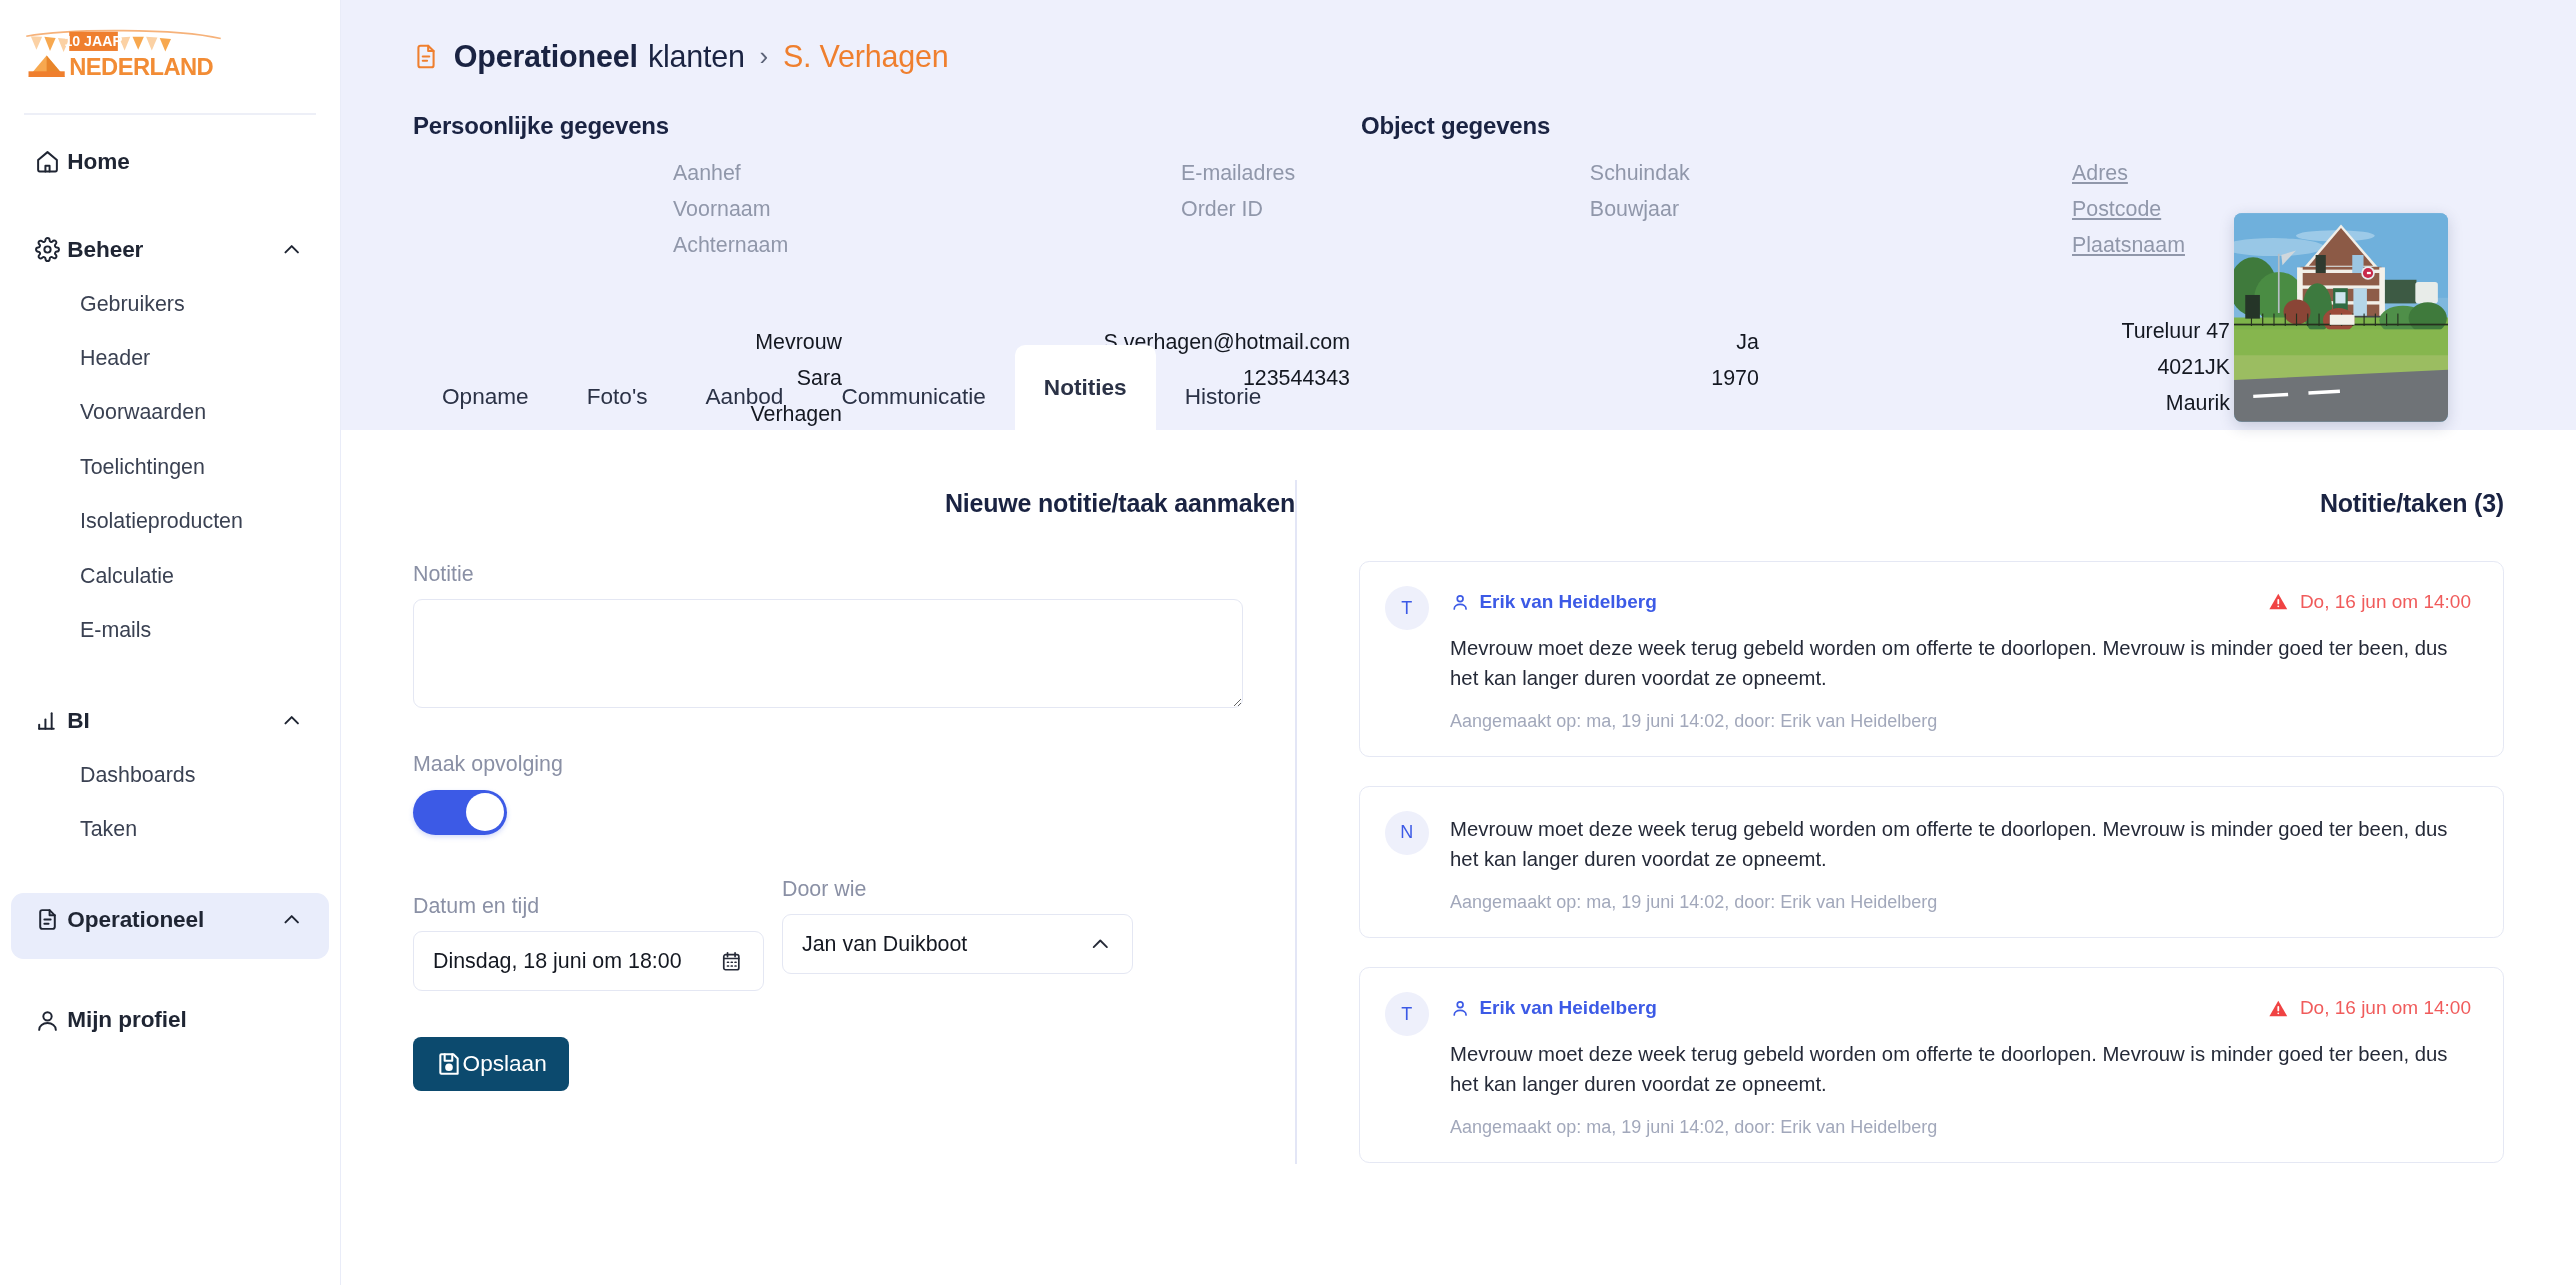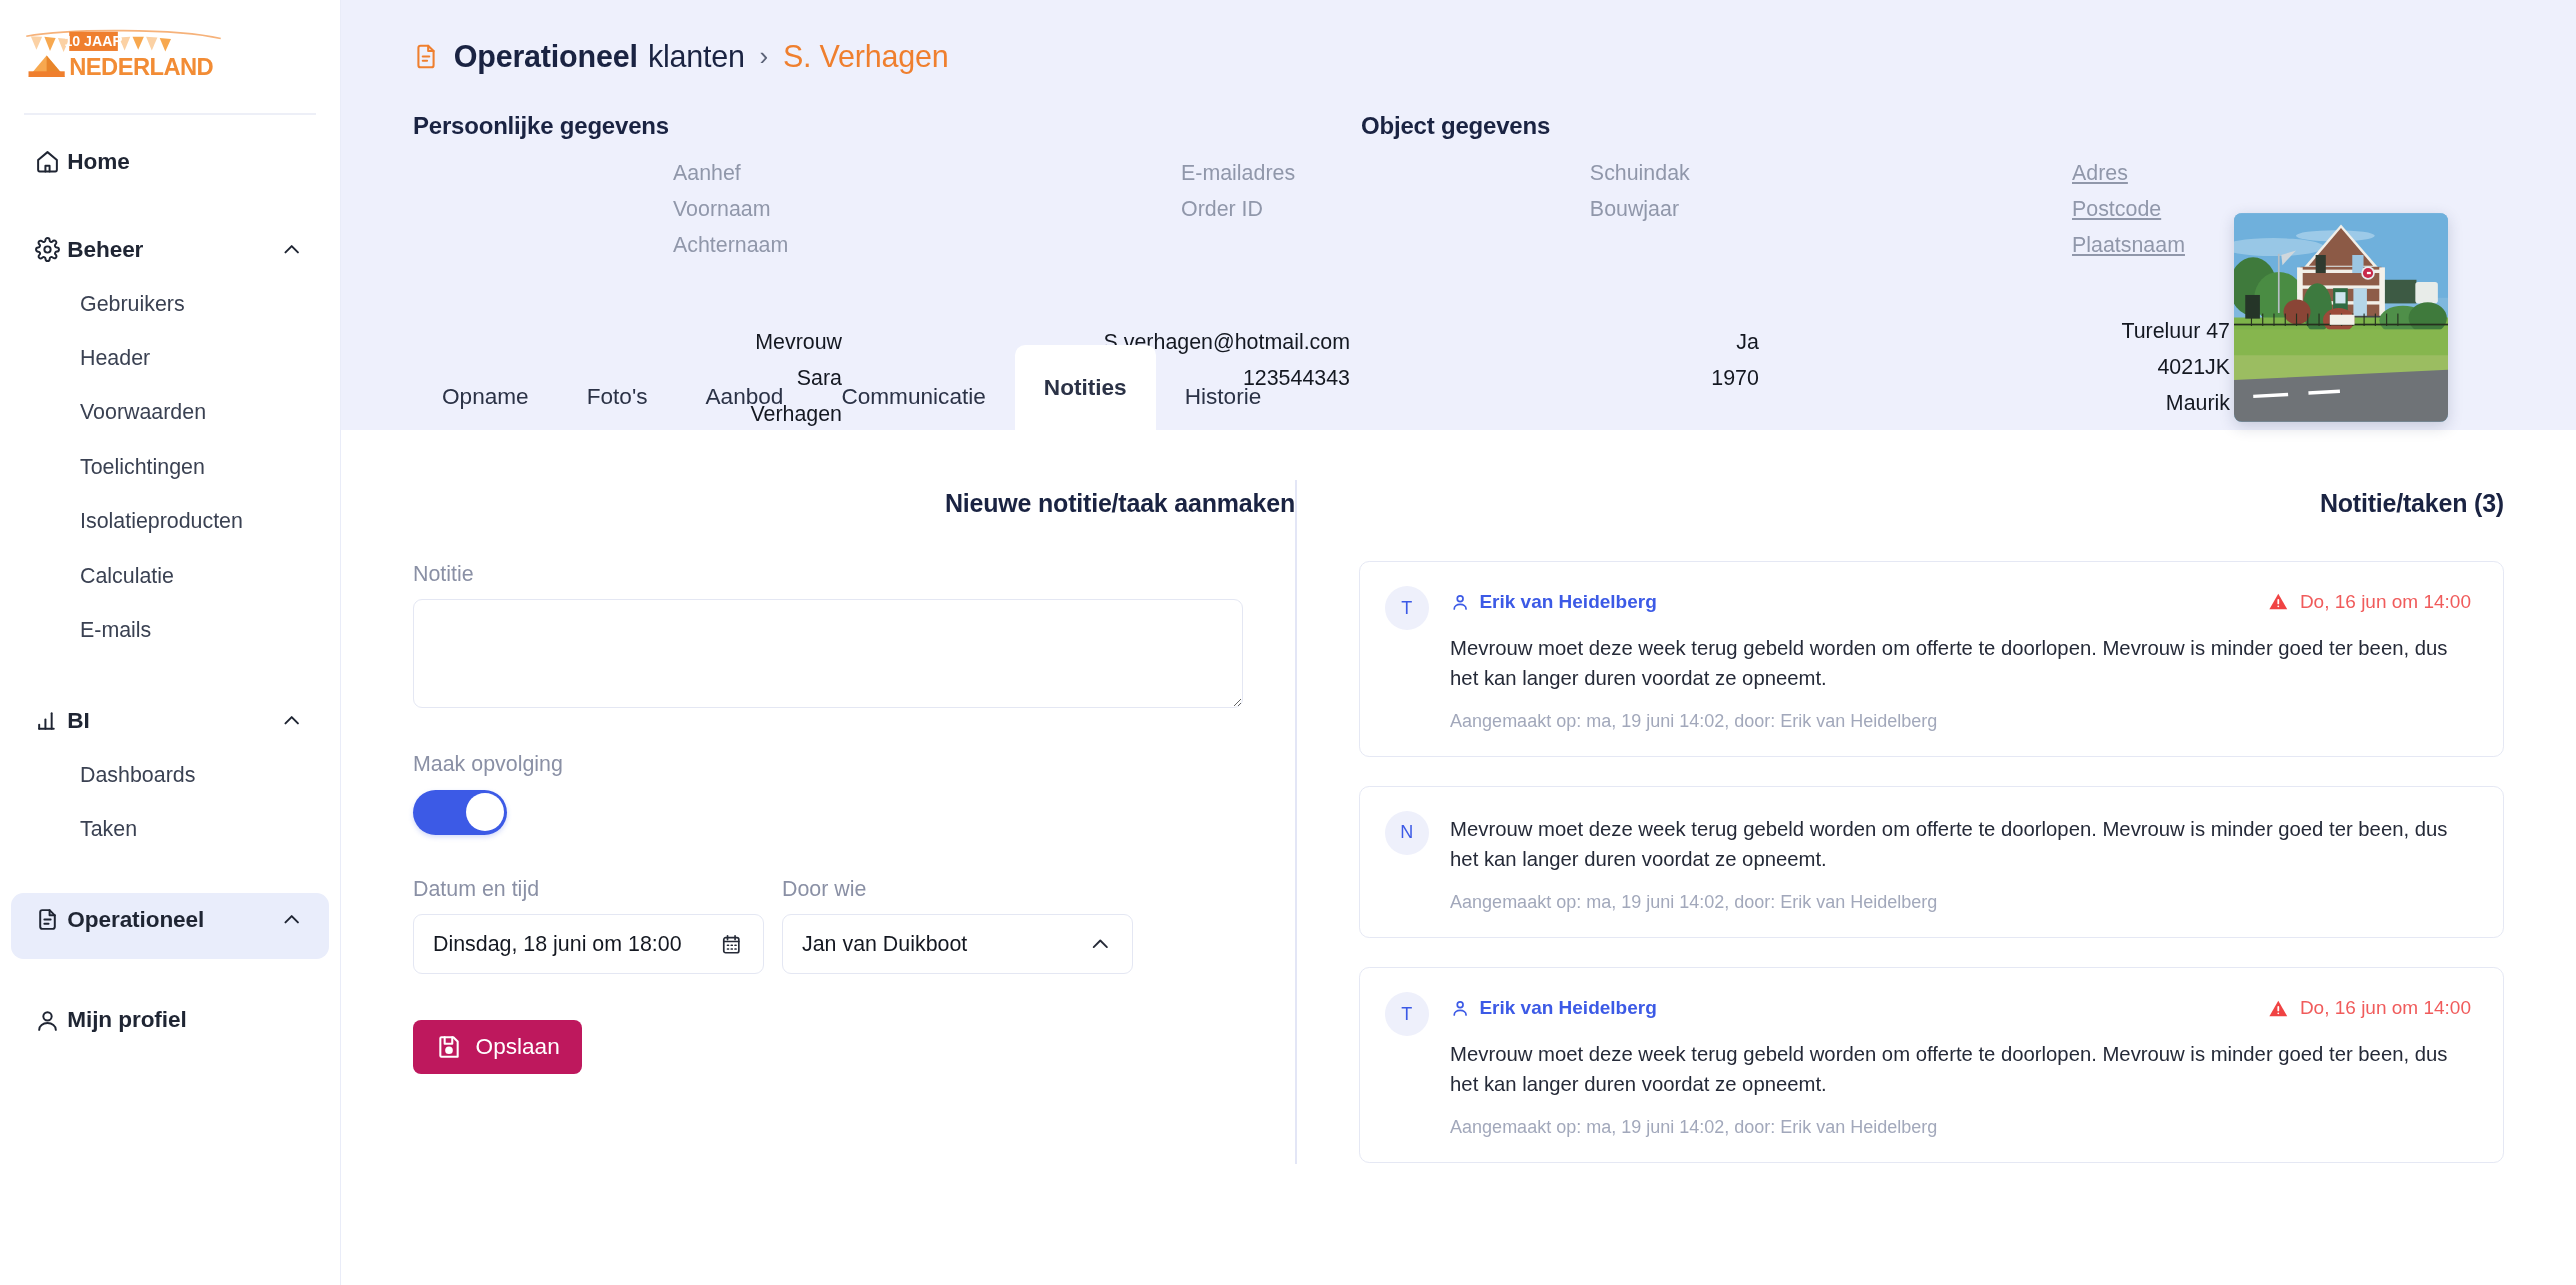--- a/index.html
+++ b/index.html
@@ -149,35 +149,35 @@
     width: 94px; height: 45px; border-radius: 24px;
     background: #3c5ae6; position: relative; cursor: pointer;
     box-shadow: 0 2.3px 5.6px rgba(60,90,230,0.22);
   }
   .toggle .knob {
     position: absolute; right: 3.4px; top: 3.4px;
     width: 38px; height: 38px; border-radius: 50%;
     background: #ffffff;
   }
   .mt-fields { margin-top: 42px; display: flex; gap: 18px; }
-  .fgroup.date { width: 351px; }
+  .fgroup.date { width: 351px; margin-top: 17px; }
   .fgroup.who { width: 351px; }
   .input-box {
     height: 60px; border: 1.7px solid #e4e7f3; border-radius: 9px;
     background: #fff; display: flex; align-items: center;
     padding: 0 19px; cursor: pointer;
   }
   .input-text { font-size: 21.4px; color: #141821; flex: 1; white-space: nowrap; }
   .input-ic { width: 25px; height: 25px; display: flex; align-items: center; justify-content: center; }
   .input-ic svg { width: 22.6px; height: 22.6px; }
 
   .save-btn {
     margin-top: 46px;
-    display: inline-flex; align-items: center; gap: 14px;
-    background: #be185d; color: #fff;
+    display: inline-flex; align-items: center; gap: 1px;
+    background: #0c4a6e; color: #fff;
     height: 54px; padding: 0 22.6px; border-radius: 8px;
     font-size: 22.6px; font-weight: 400; cursor: pointer;
     border: none;
   }
   .save-btn svg { width: 26px; height: 26px; display: block; }
 
   
   .notes { margin-top: 43px; display: flex; flex-direction: column; gap: 29px; }
   .note-card {
     border: 1.7px solid #e5e8f4; border-radius: 10.2px;

